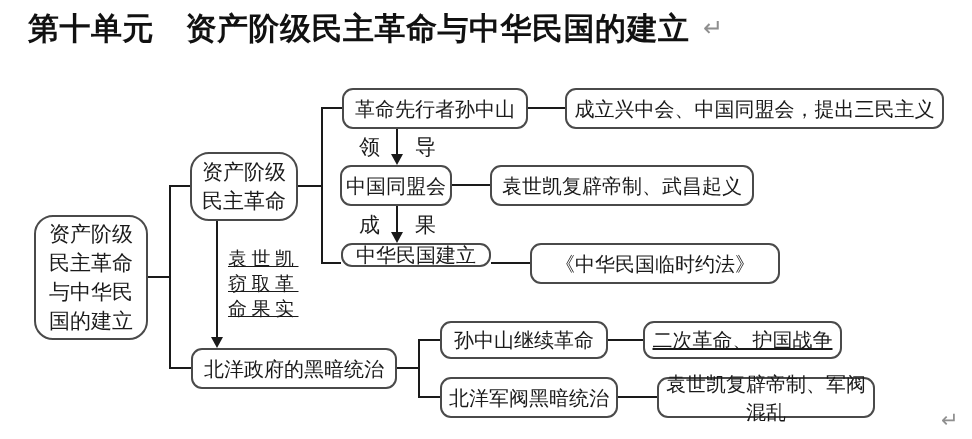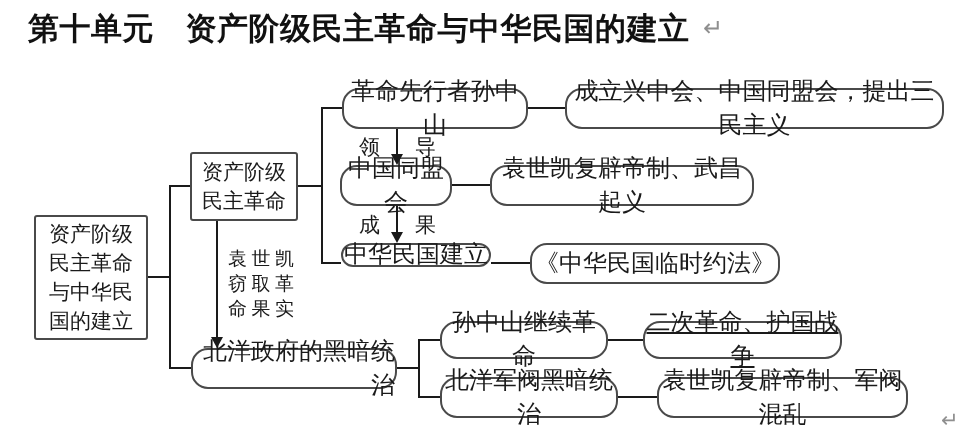--- a/index.html
+++ b/index.html
@@ -14,38 +14,38 @@
     white-space:nowrap;
   }
   .return-mark{
     position:absolute;color:#8f8f8f;font-family:"Liberation Sans", sans-serif;
     font-weight:normal;
   }
   .return-title{left:703px;top:14px;font-size:24px;}
   .return-end{left:941px;top:408px;font-size:21px;}
   .node{
     position:absolute;box-sizing:border-box;background:#fff;
-    border:2px solid #4a4a4a;border-radius:17px;
+    border:2px solid #4a4a4a;border-radius:11px;
     display:flex;align-items:center;justify-content:center;
-    text-align:center;font-size:24px;line-height:1.4;
+    text-align:center;font-size:20px;line-height:1.4;
     white-space:pre-line;color:#1a1a1a;
   }
-  .node.multi{font-size:21px;line-height:29px;border-radius:3px;}
+  .node.multi{font-size:21px;line-height:29px;border-radius:19px;}
   .hline,.vline{position:absolute;background:#1a1a1a;}
   .hline{height:2px;}
   .vline{width:2px;}
   .arrow-head{
     position:absolute;width:0;height:0;
     border-left:6px solid transparent;border-right:6px solid transparent;
     border-top:11px solid #1a1a1a;
   }
   .edge-label{
     position:absolute;font-size:21px;color:#1a1a1a;white-space:pre-line;
   }
-  .edge-label.block{font-size:19px;line-height:25px;letter-spacing:4.5px;}
+  .edge-label.block{font-size:19px;line-height:25px;letter-spacing:4.5px;text-decoration:underline;}
 </style>
 </head>
 <body>
 
 <div class="stage">
 
   <div class="doc-title">第十单元　资产阶级民主革命与中华民国的建立</div>
   <span class="return-mark return-title">↵</span>
 
   <div class="node multi" style="left:34px;top:215px;width:114px;height:125px;">资产阶级
@@ -69,21 +69,21 @@
   <div class="node" style="left:530px;top:243px;width:250px;height:41px;">《中华民国临时约法》</div>
 
   <div class="node" style="left:191px;top:348px;width:206px;height:41px;text-align:right;">北洋政府的黑暗统治</div>
 
   <div class="node" style="left:440px;top:321px;width:168px;height:38px;text-align:center;">孙中山继续革命</div>
 
   <div class="node" style="left:643px;top:321px;width:199px;height:38px;text-decoration:underline;">二次革命、护国战争</div>
 
   <div class="node" style="left:440px;top:377px;width:178px;height:41px;">北洋军阀黑暗统治</div>
 
-  <div class="node" style="left:657px;top:377px;width:251px;height:41px;">袁世凯复辟帝制、军阀混乱</div>
+  <div class="node" style="left:657px;top:377px;width:218px;height:41px;">袁世凯复辟帝制、军阀混乱</div>
 
   <div class="hline" style="left:148px;top:276px;width:22px;"></div>
   <div class="vline" style="left:169px;top:185px;height:184px;"></div>
   <div class="hline" style="left:169px;top:185px;width:21px;"></div>
   <div class="hline" style="left:169px;top:367px;width:22px;"></div>
 
   <div class="hline" style="left:298px;top:185px;width:24px;"></div>
   <div class="vline" style="left:321px;top:107px;height:157px;"></div>
   <div class="hline" style="left:321px;top:107px;width:21px;"></div>
   <div class="hline" style="left:321px;top:262px;width:20px;"></div>

